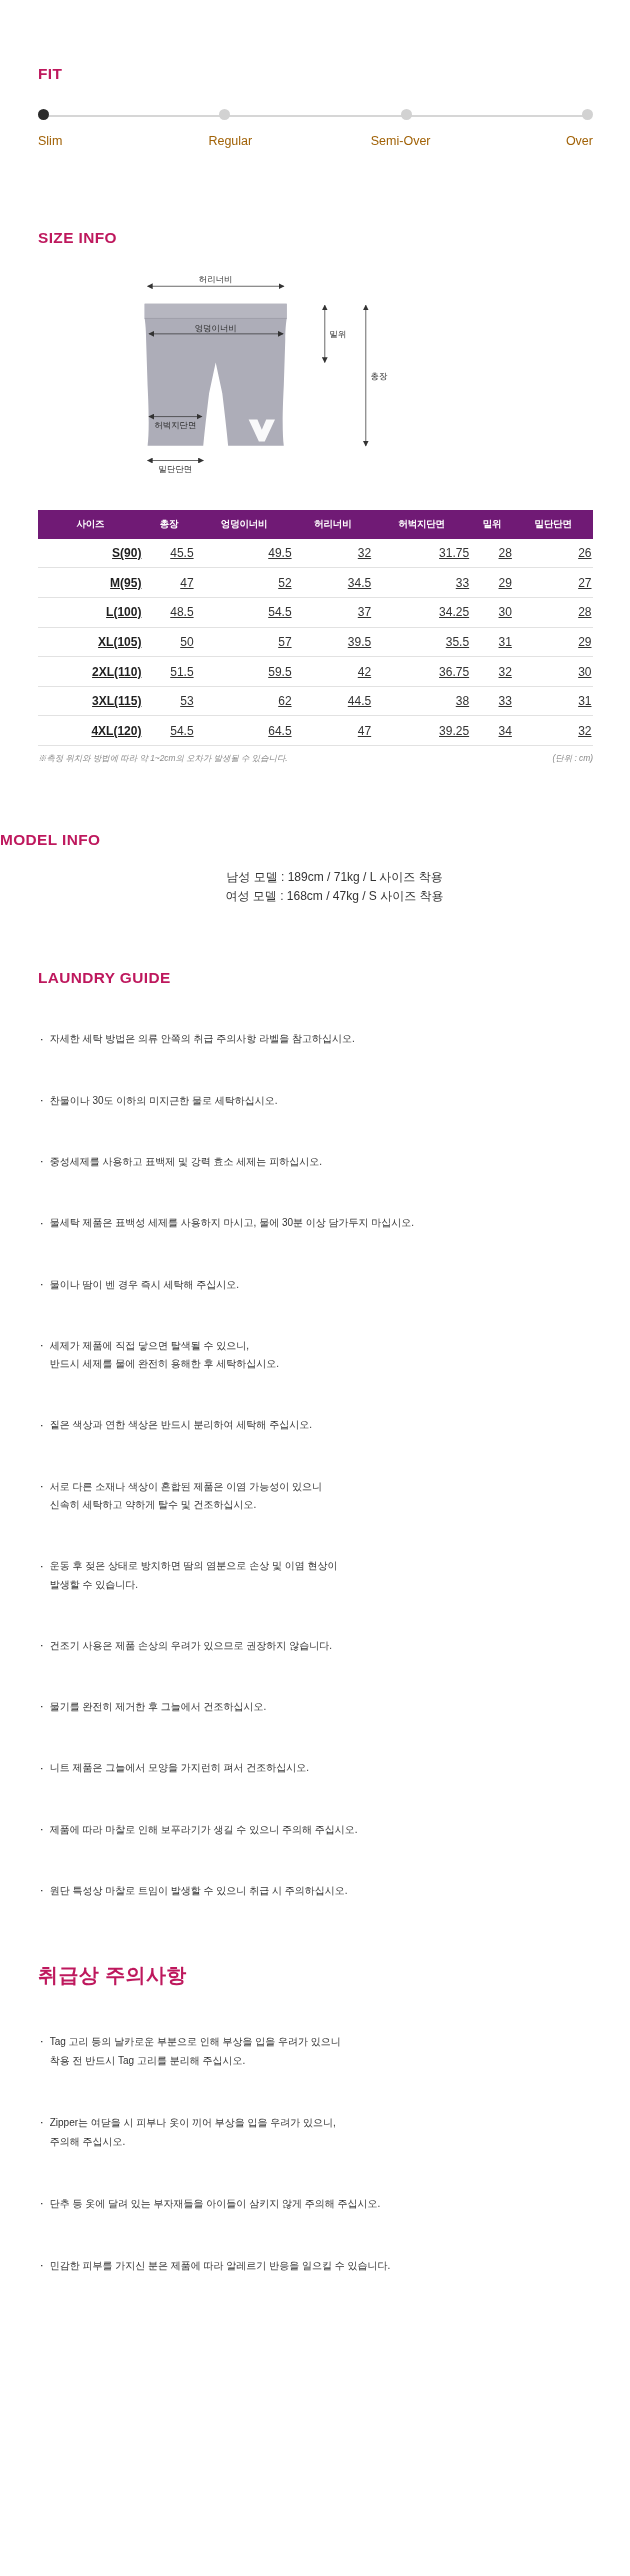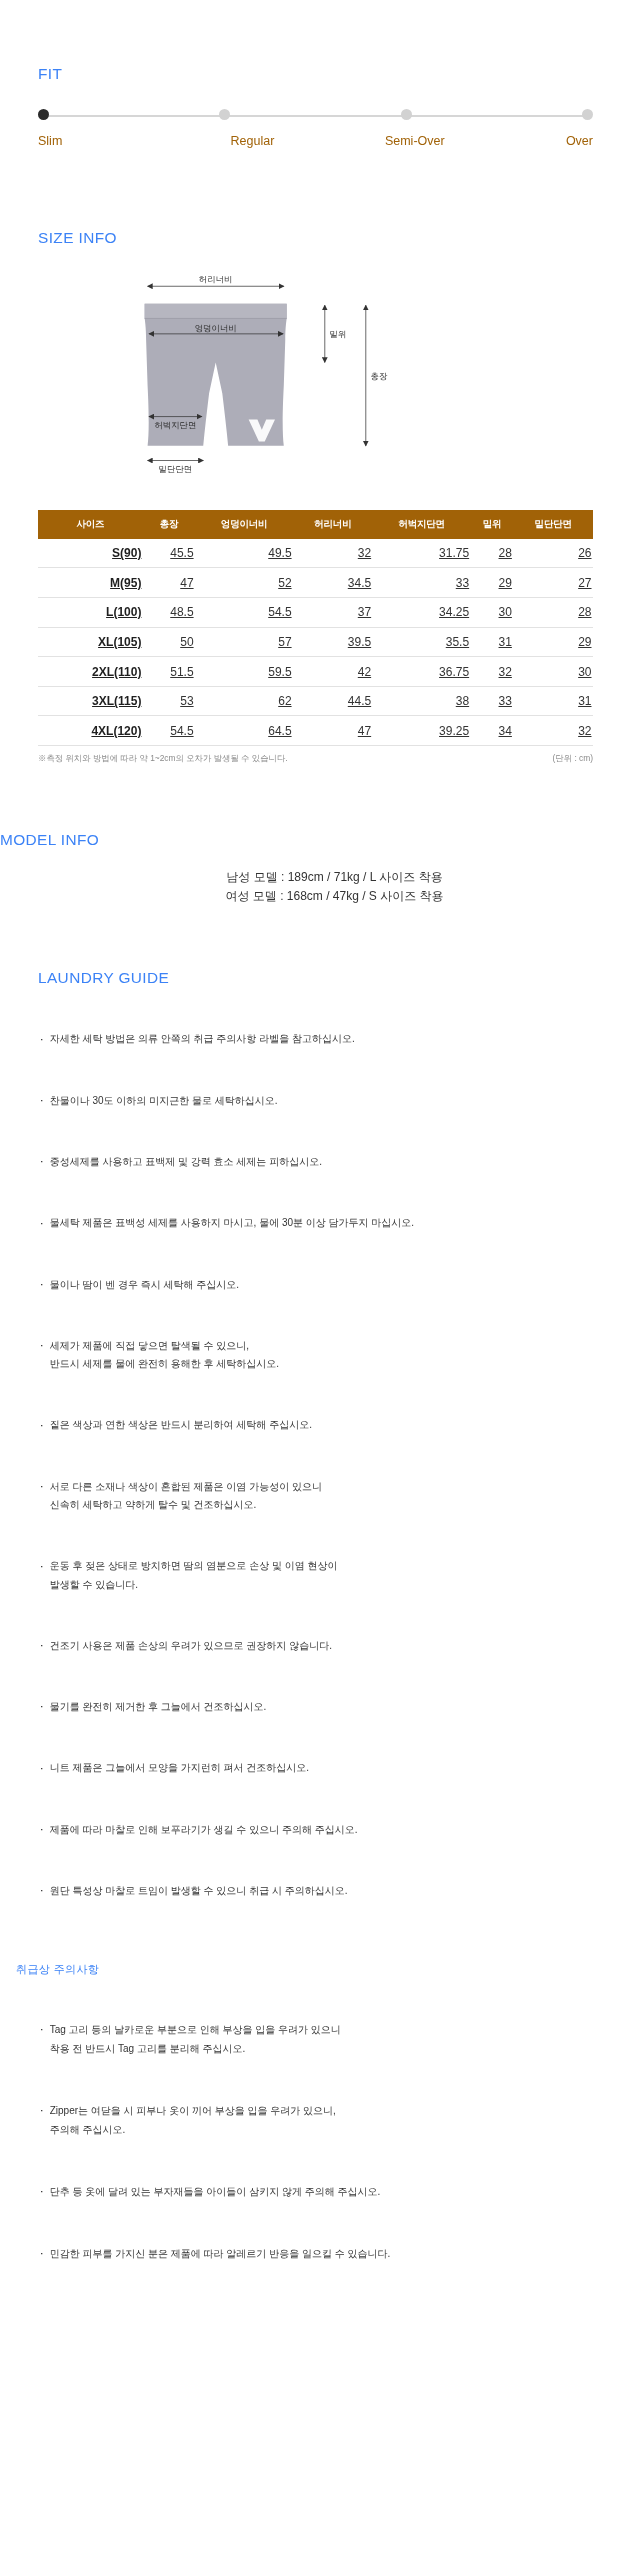--- a/index.html
+++ b/index.html
@@ -9,23 +9,23 @@
     background: #ffffff;
     font-family: "Liberation Sans", sans-serif;
     color: #222222;
     -webkit-font-smoothing: antialiased;
   }
   .page { width: 631px; position: relative; }
 
   
   .section-title {
     font-size: 15.4px;
-    font-weight: normal;
+    font-weight: bold;
     letter-spacing: 0.4px;
-    color: #3b82f6;
+    color: #be185d;
   }
 
   
   .fit-block { padding: 65px 0 0 0; }
   .fit-block .section-title { margin-left: 38px; }
   .fit-scale {
     margin: 26.4px 38px 0 38px;
     position: relative;
     height: 13.2px;
   }
@@ -47,21 +47,21 @@
     background: #d2d2d2;
   }
   .fit-dot.active { background: #2b2b2b; }
   .fit-labels {
     margin: 11.7px 38px 0 38px;
     display: flex;
     justify-content: space-between;
     font-size: 12.5px;
     color: #a16207;
   }
-  .fit-labels span { width: 88px; text-align: right; }
+  .fit-labels span { width: 88px; text-align: center; }
   .fit-labels span:first-child { text-align: left; width: 66px; }
   .fit-labels span:last-child { text-align: right; width: 66px; }
 
   
   .size-block { padding: 81px 0 0 0; }
   .size-block .section-title { margin-left: 38px; }
 
   .diagram {
     position: relative;
     margin: 29px auto 0 auto;
@@ -71,21 +71,21 @@
   .diagram svg { display:block; }
 
   
   .table-wrap { margin: 17.6px 38px 0 38px; }
   table.size-table {
     width: 555px;
     border-collapse: collapse;
     font-size: 9.5px;
   }
   table.size-table thead th {
-    background: #a16207;
+    background: #701a75;
     color: #ffffff;
     font-weight: bold;
     font-size: 9.5px;
     padding: 8px 1.5px;
     text-align: center;
     letter-spacing: -0.2px;
   }
   table.size-table tbody td {
     border-bottom: 0.7px solid #e2e2e2;
     padding: 7.3px 1.5px;
@@ -98,20 +98,21 @@
     font-weight: bold;
     color: #1f1f1f;
   }
   .table-notes {
     margin: 7.3px 38px 0 38px;
     width: 555px;
     display: flex;
     justify-content: space-between;
     font-size: 8.4px;
     color: #8a8a8a;
+    font-style: italic;
   }
 
   
   .model-block { padding: 67px 0 0 0; }
   .model-block .section-title { }
   .model-lines { margin: 19px 0 0 38px; }
   .model-lines div {
     font-size: 12px;
     color: #333333;
     line-height: 19px;
@@ -143,21 +144,21 @@
     line-height: 18.3px;
     color: #333333;
   }
   ul.bullets > li .sub {
     display: block;
     padding-left: 0;
   }
 
   
   .caution-block { padding: 62px 0 44px 0; }
-  .caution-block .section-title { margin-left: 16px; font-size: 11px; }
+  .caution-block .section-title { margin-left: 38px; font-size: 20px; }
   ul.bullets.caution > li { line-height: 19px; }
 </style>
 </head>
 <body>
 
 <div class="page">
 
   <section class="fit-block">
     <div class="section-title">FIT</div>
     <div class="fit-scale">

